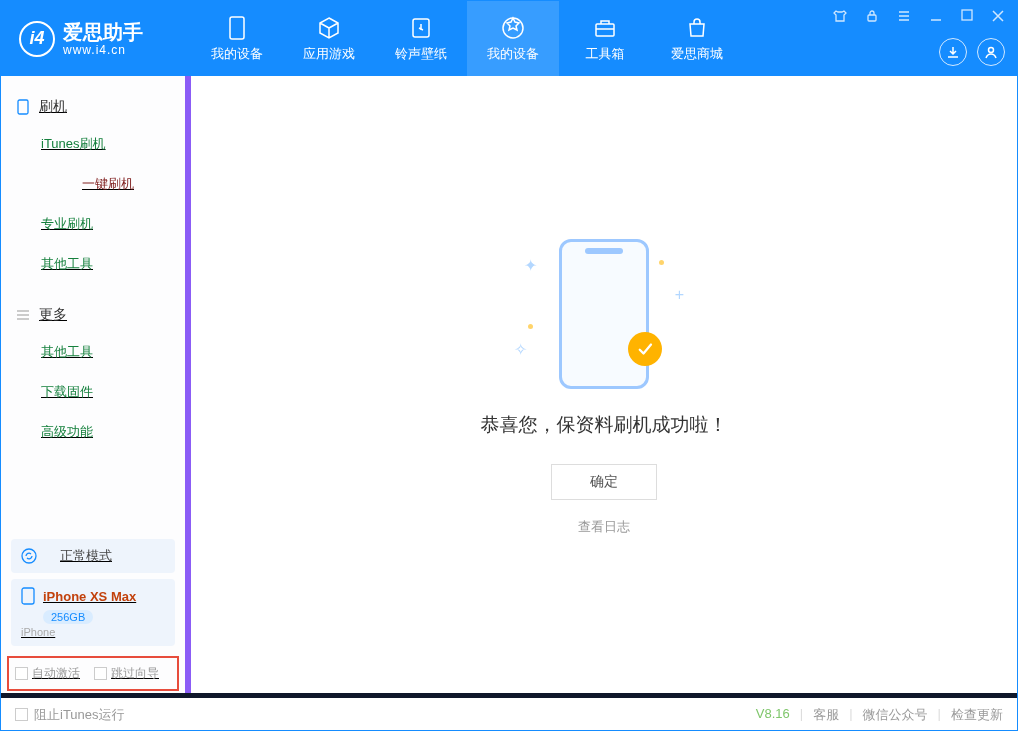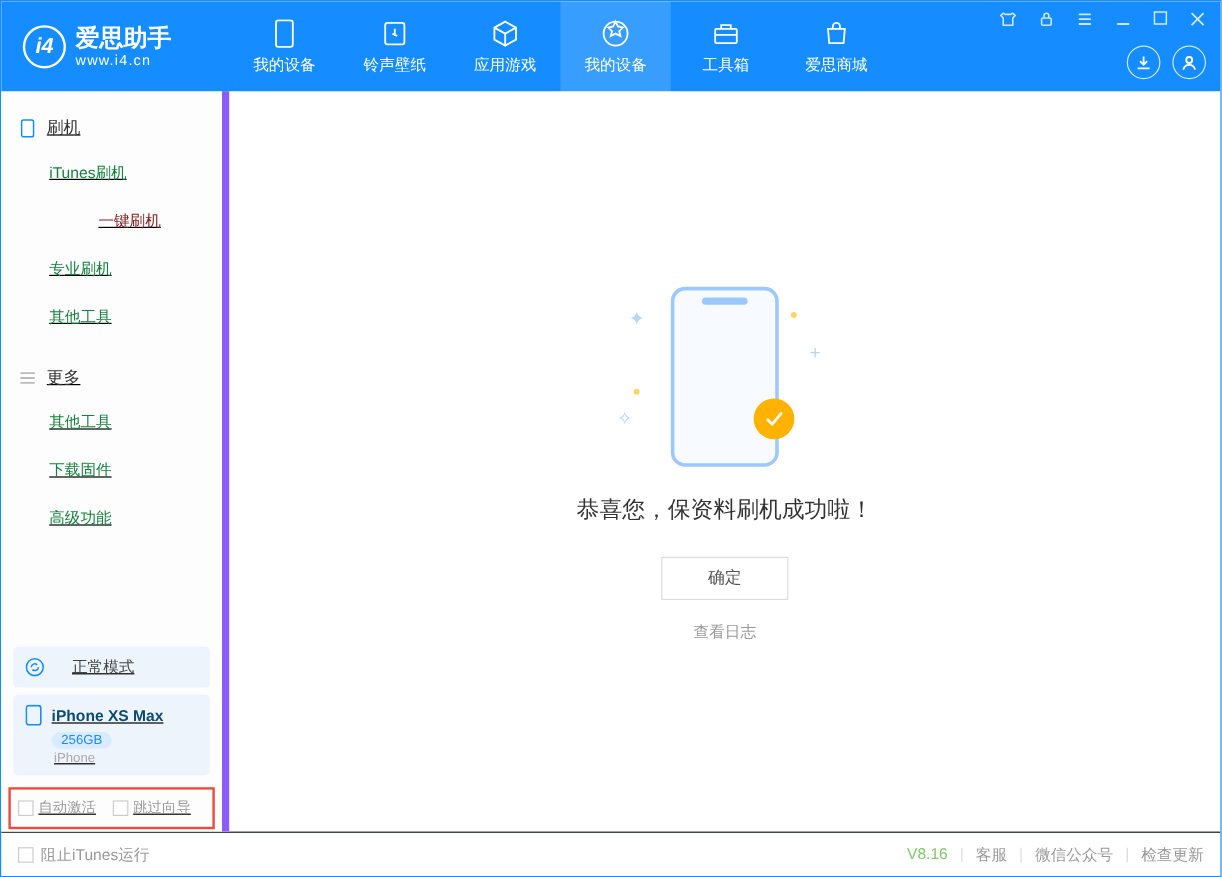--- a/index.html
+++ b/index.html
@@ -23,43 +23,43 @@
 .sidebar { width: 190px; border-right: 6px solid #8b5cf6; display: flex; flex-direction: column; background: #fdfdfe; text-decoration: underline; }
 .side-section { padding-top: 14px; }
 .side-header { display: flex; align-items: center; padding: 8px 14px; font-size: 14px; color: #333; }
 .side-header .hicon { width: 16px; margin-right: 8px; display: flex; align-items: center; justify-content: center; }
 .side-item { padding: 11px 10px 11px 40px; font-size: 13px; color: #15803d; cursor: pointer; }
 .side-item.active { color: #7f1d1d; text-align: center; }
 .sidebar-spacer { flex: 1; }
 .device-panel { padding: 6px 10px 10px; }
 .dev-row { background: #eef4fc; border-radius: 4px; padding: 8px 10px; margin-bottom: 6px; display: flex; align-items: center; gap: 23px; font-size: 13px; color: #444; }
 .dev-info { background: #eef4fc; border-radius: 4px; padding: 8px 10px; }
-.dev-name-line { display: flex; align-items: center; gap: 8px; font-size: 13px; font-weight: 600; color: #0c4a6e; }
+.dev-name-line { display: flex; align-items: center; gap: 8px; font-size: 13px; font-weight: 600; color: #c2410c; }
 .dev-cap { display: inline-block; background: #d9ecff; color: #158cff; font-size: 11px; padding: 1px 8px; border-radius: 10px; margin: 5px 0 2px 22px; }
-.dev-type { font-size: 11px; color: #aaa; margin-left: 24px; }
+.dev-type { font-size: 11px; color: #aaa; }
 .options-row { border: 2px solid #e74c3c; margin: 0 6px 2px; padding: 7px 6px; display: flex; gap: 14px; font-size: 12px; color: #999; }
 .options-row label { display: flex; align-items: center; gap: 4px; cursor: pointer; }
 .chk { width: 13px; height: 13px; border: 1px solid #ccc; display: inline-block; background: #fff; }
 .main { flex: 1; display: flex; flex-direction: column; align-items: center; justify-content: center; position: relative; }
 .illus { width: 240px; height: 160px; position: relative; display: flex; align-items: center; justify-content: center; margin-bottom: 18px; }
 .phone { width: 90px; height: 150px; border: 3px solid #9dc8ff; border-radius: 12px; position: relative; background: #f7fbff; }
 .phone::before { content:""; position:absolute; top:6px; left:50%; transform:translateX(-50%); width:38px; height:6px; background:#9dc8ff; border-radius:4px; }
 .badge { position: absolute; right: 62px; bottom: 28px; width: 34px; height: 34px; background: #ffb300; border-radius: 50%; display: flex; align-items: center; justify-content: center; }
 .badge svg { width: 18px; height: 18px; }
 .sparkle { position: absolute; color: #b3d7ff; }
 .sparkle.s1 { top: 22px; left: 40px; }
 .sparkle.s2 { bottom: 35px; left: 30px; }
 .sparkle.s3 { top: 52px; right: 40px; }
 .dot { position: absolute; width: 5px; height: 5px; background: #ffd46b; border-radius: 50%; }
 .dot.d1 { top: 90px; left: 44px; }
 .dot.d2 { top: 26px; right: 60px; }
 .msg { font-size: 19px; color: #333; font-weight: 500; }
 .ok-btn { margin-top: 26px; border: 1px solid #ddd; padding: 8px 38px; font-size: 14px; background: #fff; cursor: pointer; color: #555; }
 .log-link { margin-top: 18px; font-size: 13px; color: #999; cursor: pointer; }
-.statusbar { height: 38px; border-top: 1px solid #0f172a; display: flex; align-items: center; padding: 0 14px; font-size: 13px; color: #999; }
+.statusbar { height: 38px; border-top: 5px solid #0f172a; display: flex; align-items: center; padding: 0 14px; font-size: 13px; color: #999; }
 .statusbar .left { display: flex; align-items: center; gap: 6px; }
 .statusbar .right { margin-left: auto; display: flex; gap: 10px; }
 .sep { color: #ddd; }
 .ver { color: #7fc66b; }
 .slink { color: #999; cursor: pointer; }
 </style>
 </head>
 <body>
 
 <div class="header">
@@ -74,34 +74,34 @@
     <div class="nav-tab">
       <div class="nav-icon">
           <svg width="18" height="24" viewBox="0 0 18 24" fill="none" stroke="#fff" stroke-width="1.5">
             <rect x="2" y="1" width="14" height="22" rx="2"></rect>
           </svg>
         </div>
       <span>我的设备</span>
     </div>
     <div class="nav-tab">
       <div class="nav-icon">
+          <svg width="24" height="24" viewBox="0 0 24 24" fill="none" stroke="#fff" stroke-width="1.5">
+            <path d="M12 2l9 5v10l-9 5-9-5V7l9-5z M12 12l9-5 M12 12v10 M12 12L3 7"></path>
+          </svg>
+        </div>
+      <span>应用游戏</span>
+    </div>
+    <div class="nav-tab">
+      <div class="nav-icon">
           <svg width="22" height="22" viewBox="0 0 22 22" fill="none" stroke="#fff" stroke-width="1.5">
             <rect x="3" y="2" width="16" height="18" rx="2"></rect>
             <path d="M11 7v6 M9 11l4 2"></path>
           </svg>
         </div>
       <span>铃声壁纸</span>
-    </div>
-    <div class="nav-tab">
-      <div class="nav-icon">
-          <svg width="24" height="24" viewBox="0 0 24 24" fill="none" stroke="#fff" stroke-width="1.5">
-            <path d="M12 2l9 5v10l-9 5-9-5V7l9-5z M12 12l9-5 M12 12v10 M12 12L3 7"></path>
-          </svg>
-        </div>
-      <span>应用游戏</span>
     </div>
     <div class="nav-tab active">
       <div class="nav-icon">
           <svg width="24" height="24" viewBox="0 0 24 24" fill="none" stroke="#fff" stroke-width="1.5">
             <path d="M12 2l2 4 4 1-3 3 1 4-4-2-4 2 1-4-3-3 4-1 2-4z" transform="rotate(0 12 12)"></path>
             <circle cx="12" cy="12" r="10"></circle>
           </svg>
         </div>
       <span>我的设备</span>
     </div>

